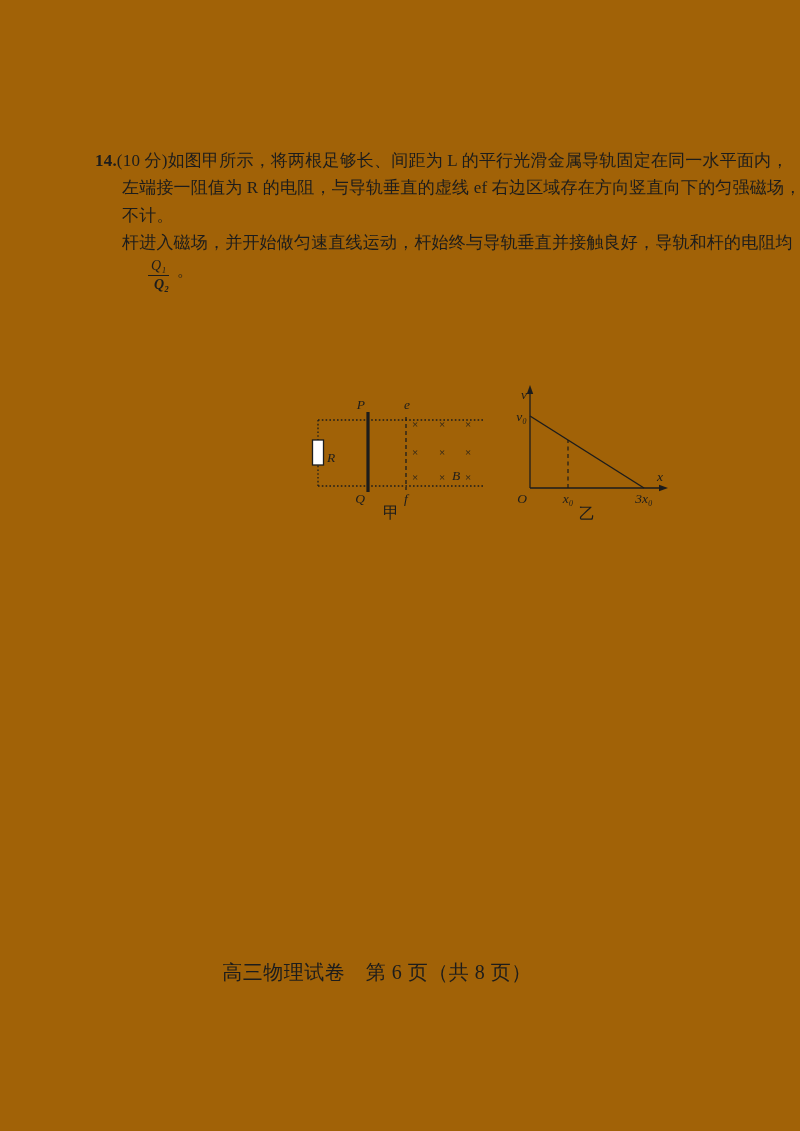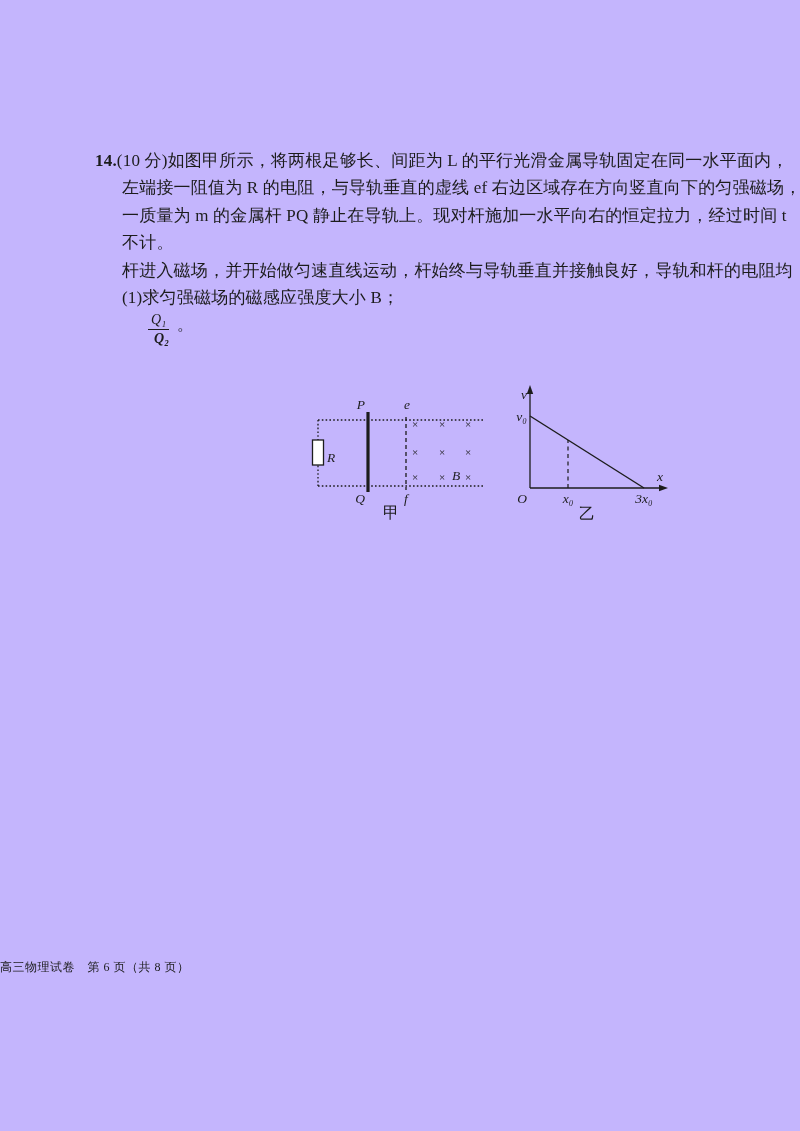--- a/index.html
+++ b/index.html
@@ -1,20 +1,20 @@
 <!DOCTYPE html>
 <html><head>
 <meta charset="utf-8">
 <style>
   html,body { margin:0; padding:0; background:#e8e8e8; }
   .page {
     position:relative;
     width:800px; height:1131px;
     margin:0 auto;
-    background:#c4b5fd;
+    background:#a16207;
     font-family:"Liberation Serif","DejaVu Serif",serif;
     color:#1c1c1c;
     overflow:hidden;
   }
   .qtext {
     position:absolute;
     left:95px; top:147px; width:618px;
     font-size:17px; line-height:27.4px;
     letter-spacing:0.2px;
   }
@@ -39,37 +39,35 @@
   svg text {
     font-family:"Liberation Serif","DejaVu Serif",serif;
     fill:#1c1c1c;
   }
   .svg-var { font-style:italic; font-size:13.5px; }
   .svg-cross { font-size:11px; font-style:normal; }
   .svg-caption { font-size:16px; }
   .footer {
     position:absolute;
     left:0; top:959px; width:754px;
-    text-align:left;
-    font-size:12px;
+    text-align:center;
+    font-size:20px;
     letter-spacing:0.5px;
   }
 </style>
 </head>
 <body>
 
 <div class="page">
 
   <div class="qtext">
     <div class="qline"><span class="qnum">14.</span><span>(10 分)如图甲所示，将两根足够长、间距为 L 的平行光滑金属导轨固定在同一水平面内，</span></div>
     <div class="qline indent1">左端接一阻值为 R 的电阻，与导轨垂直的虚线 ef 右边区域存在方向竖直向下的匀强磁场，</div>
-    <div class="qline indent1">一质量为 m 的金属杆 PQ 静止在导轨上。现对杆施加一水平向右的恒定拉力，经过时间 t</div>
     <div class="qline indent1">不计。</div>
     <div class="qline indent1">杆进入磁场，并开始做匀速直线运动，杆始终与导轨垂直并接触良好，导轨和杆的电阻均</div>
-    <div class="qline indent1">(1)求匀强磁场的磁感应强度大小 B；</div>
     <div class="qline indent2">
       <span class="frac">
         <span class="num">Q₁</span>
         <span class="den">Q₂</span>
       </span>
       <span>。</span>
     </div>
   </div>
 
   <svg class="fig fig-jia" width="200" height="132" viewBox="0 0 200 132">

